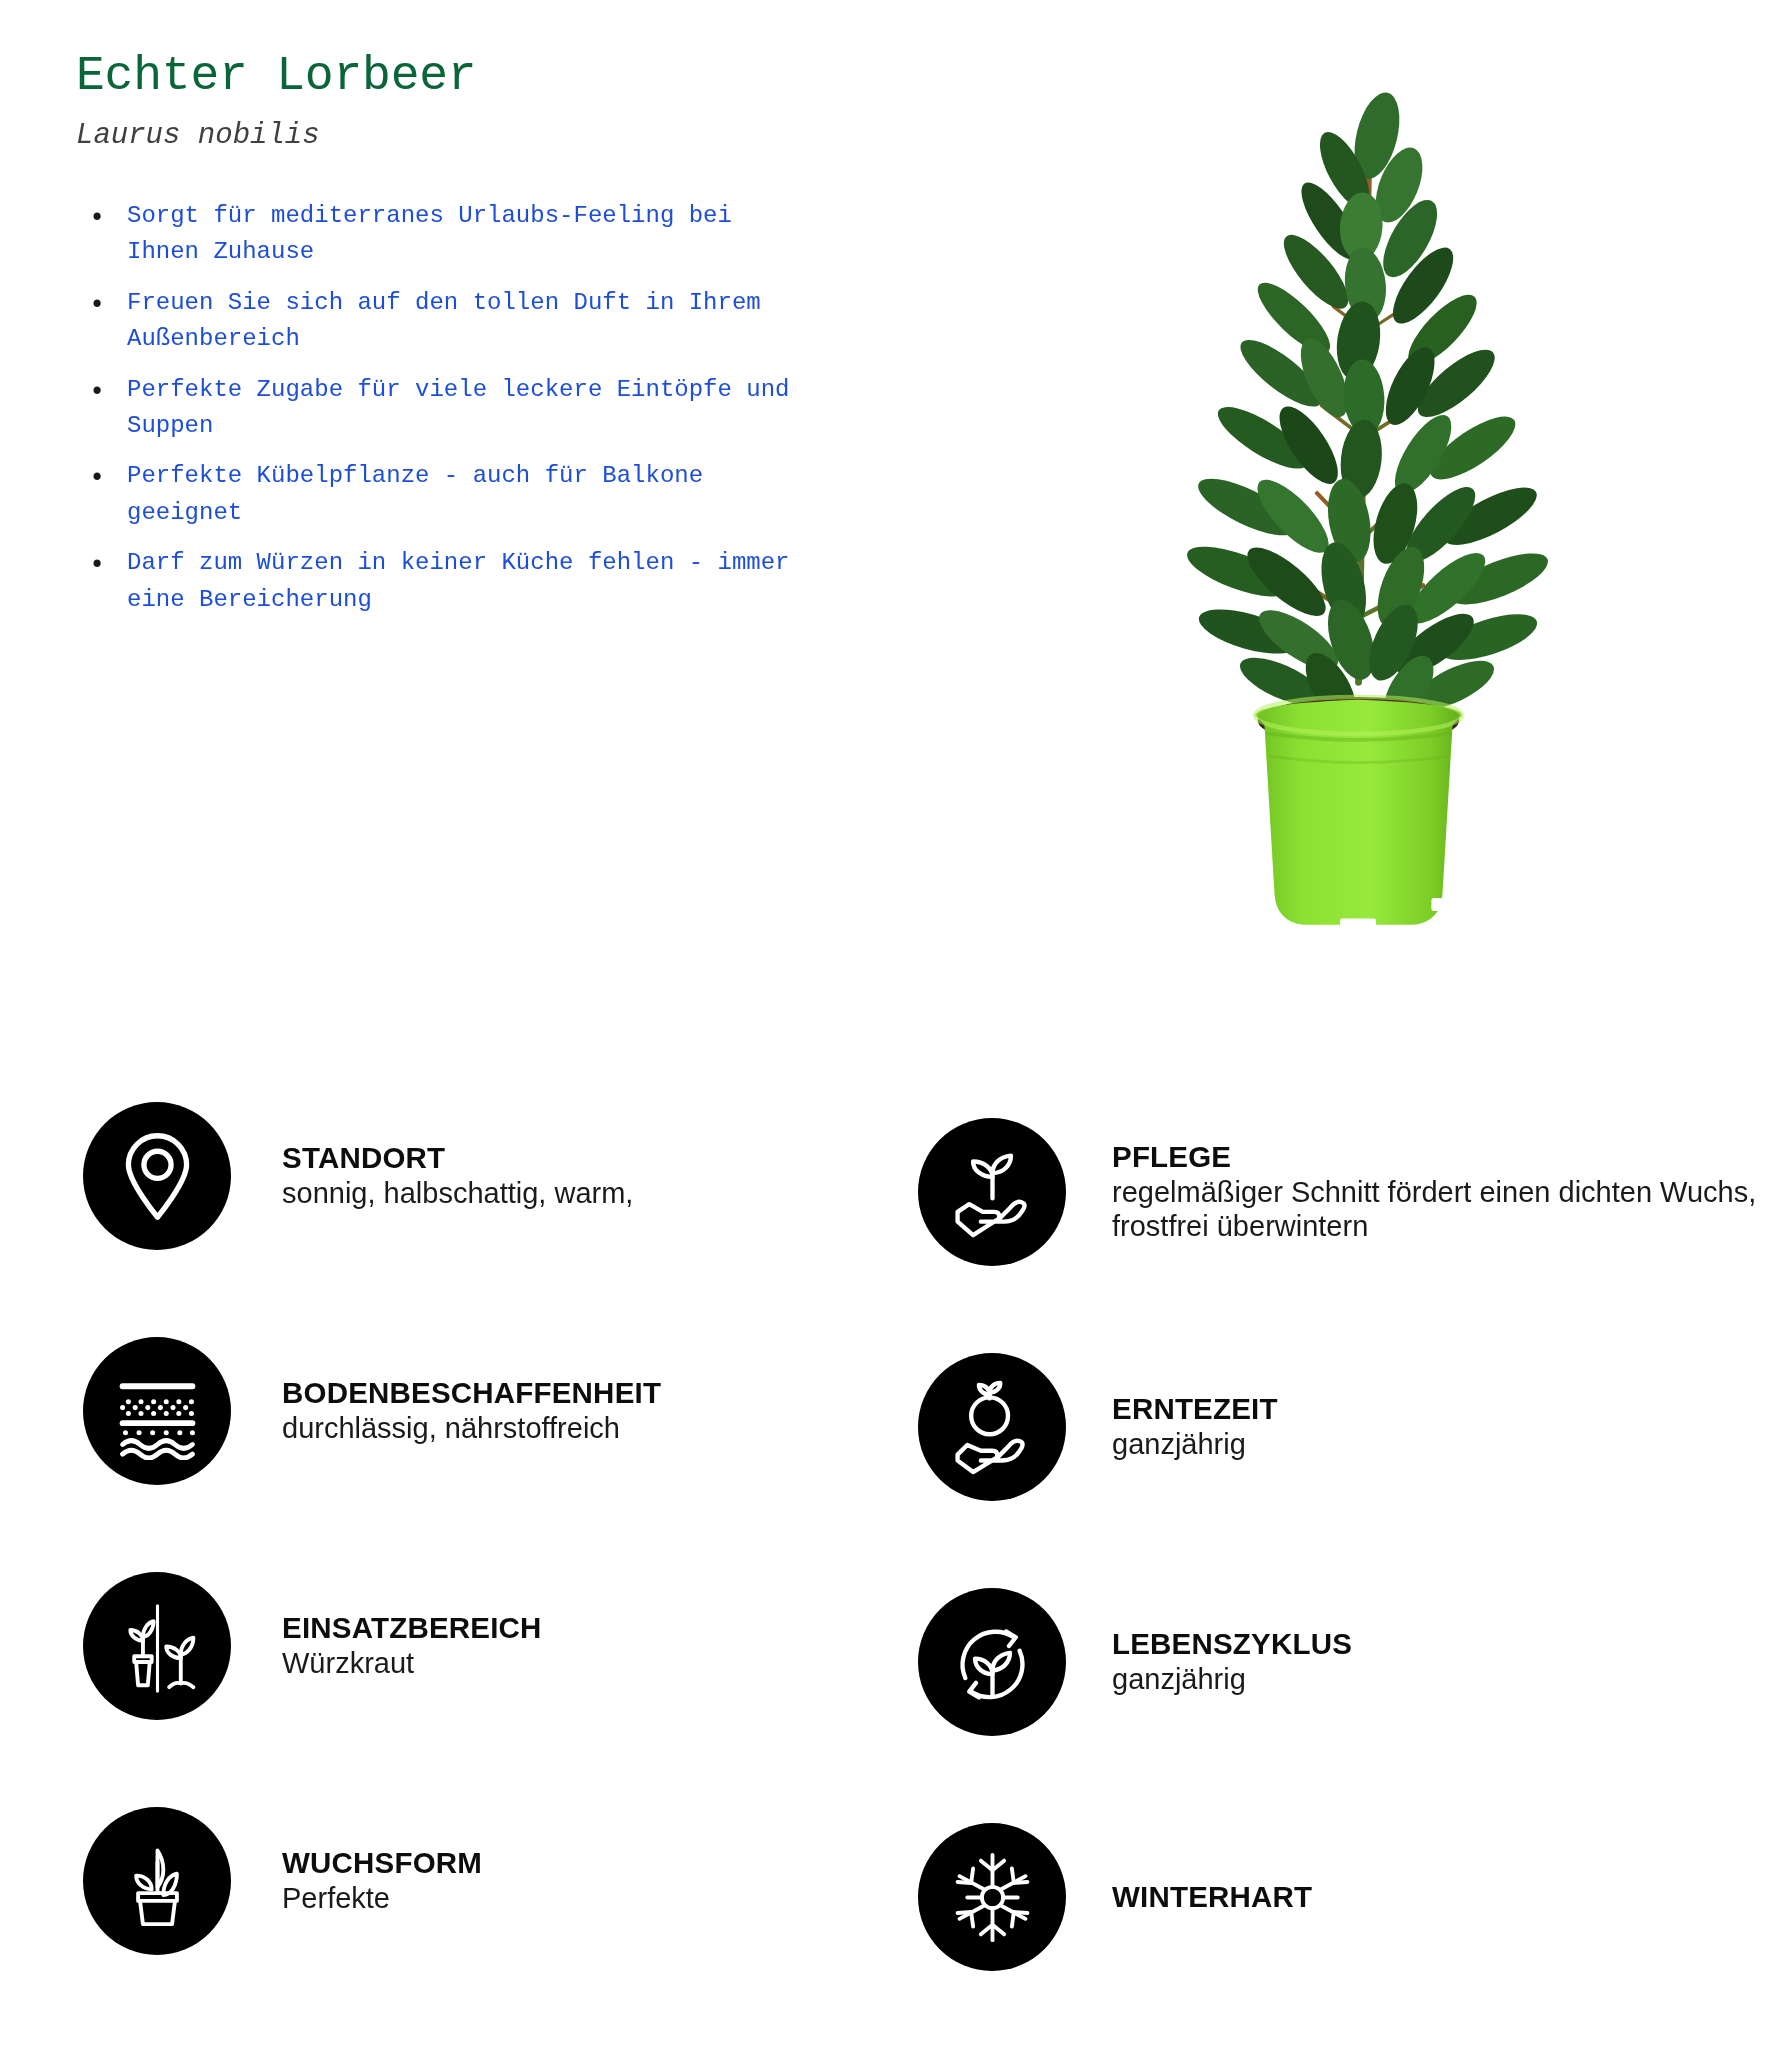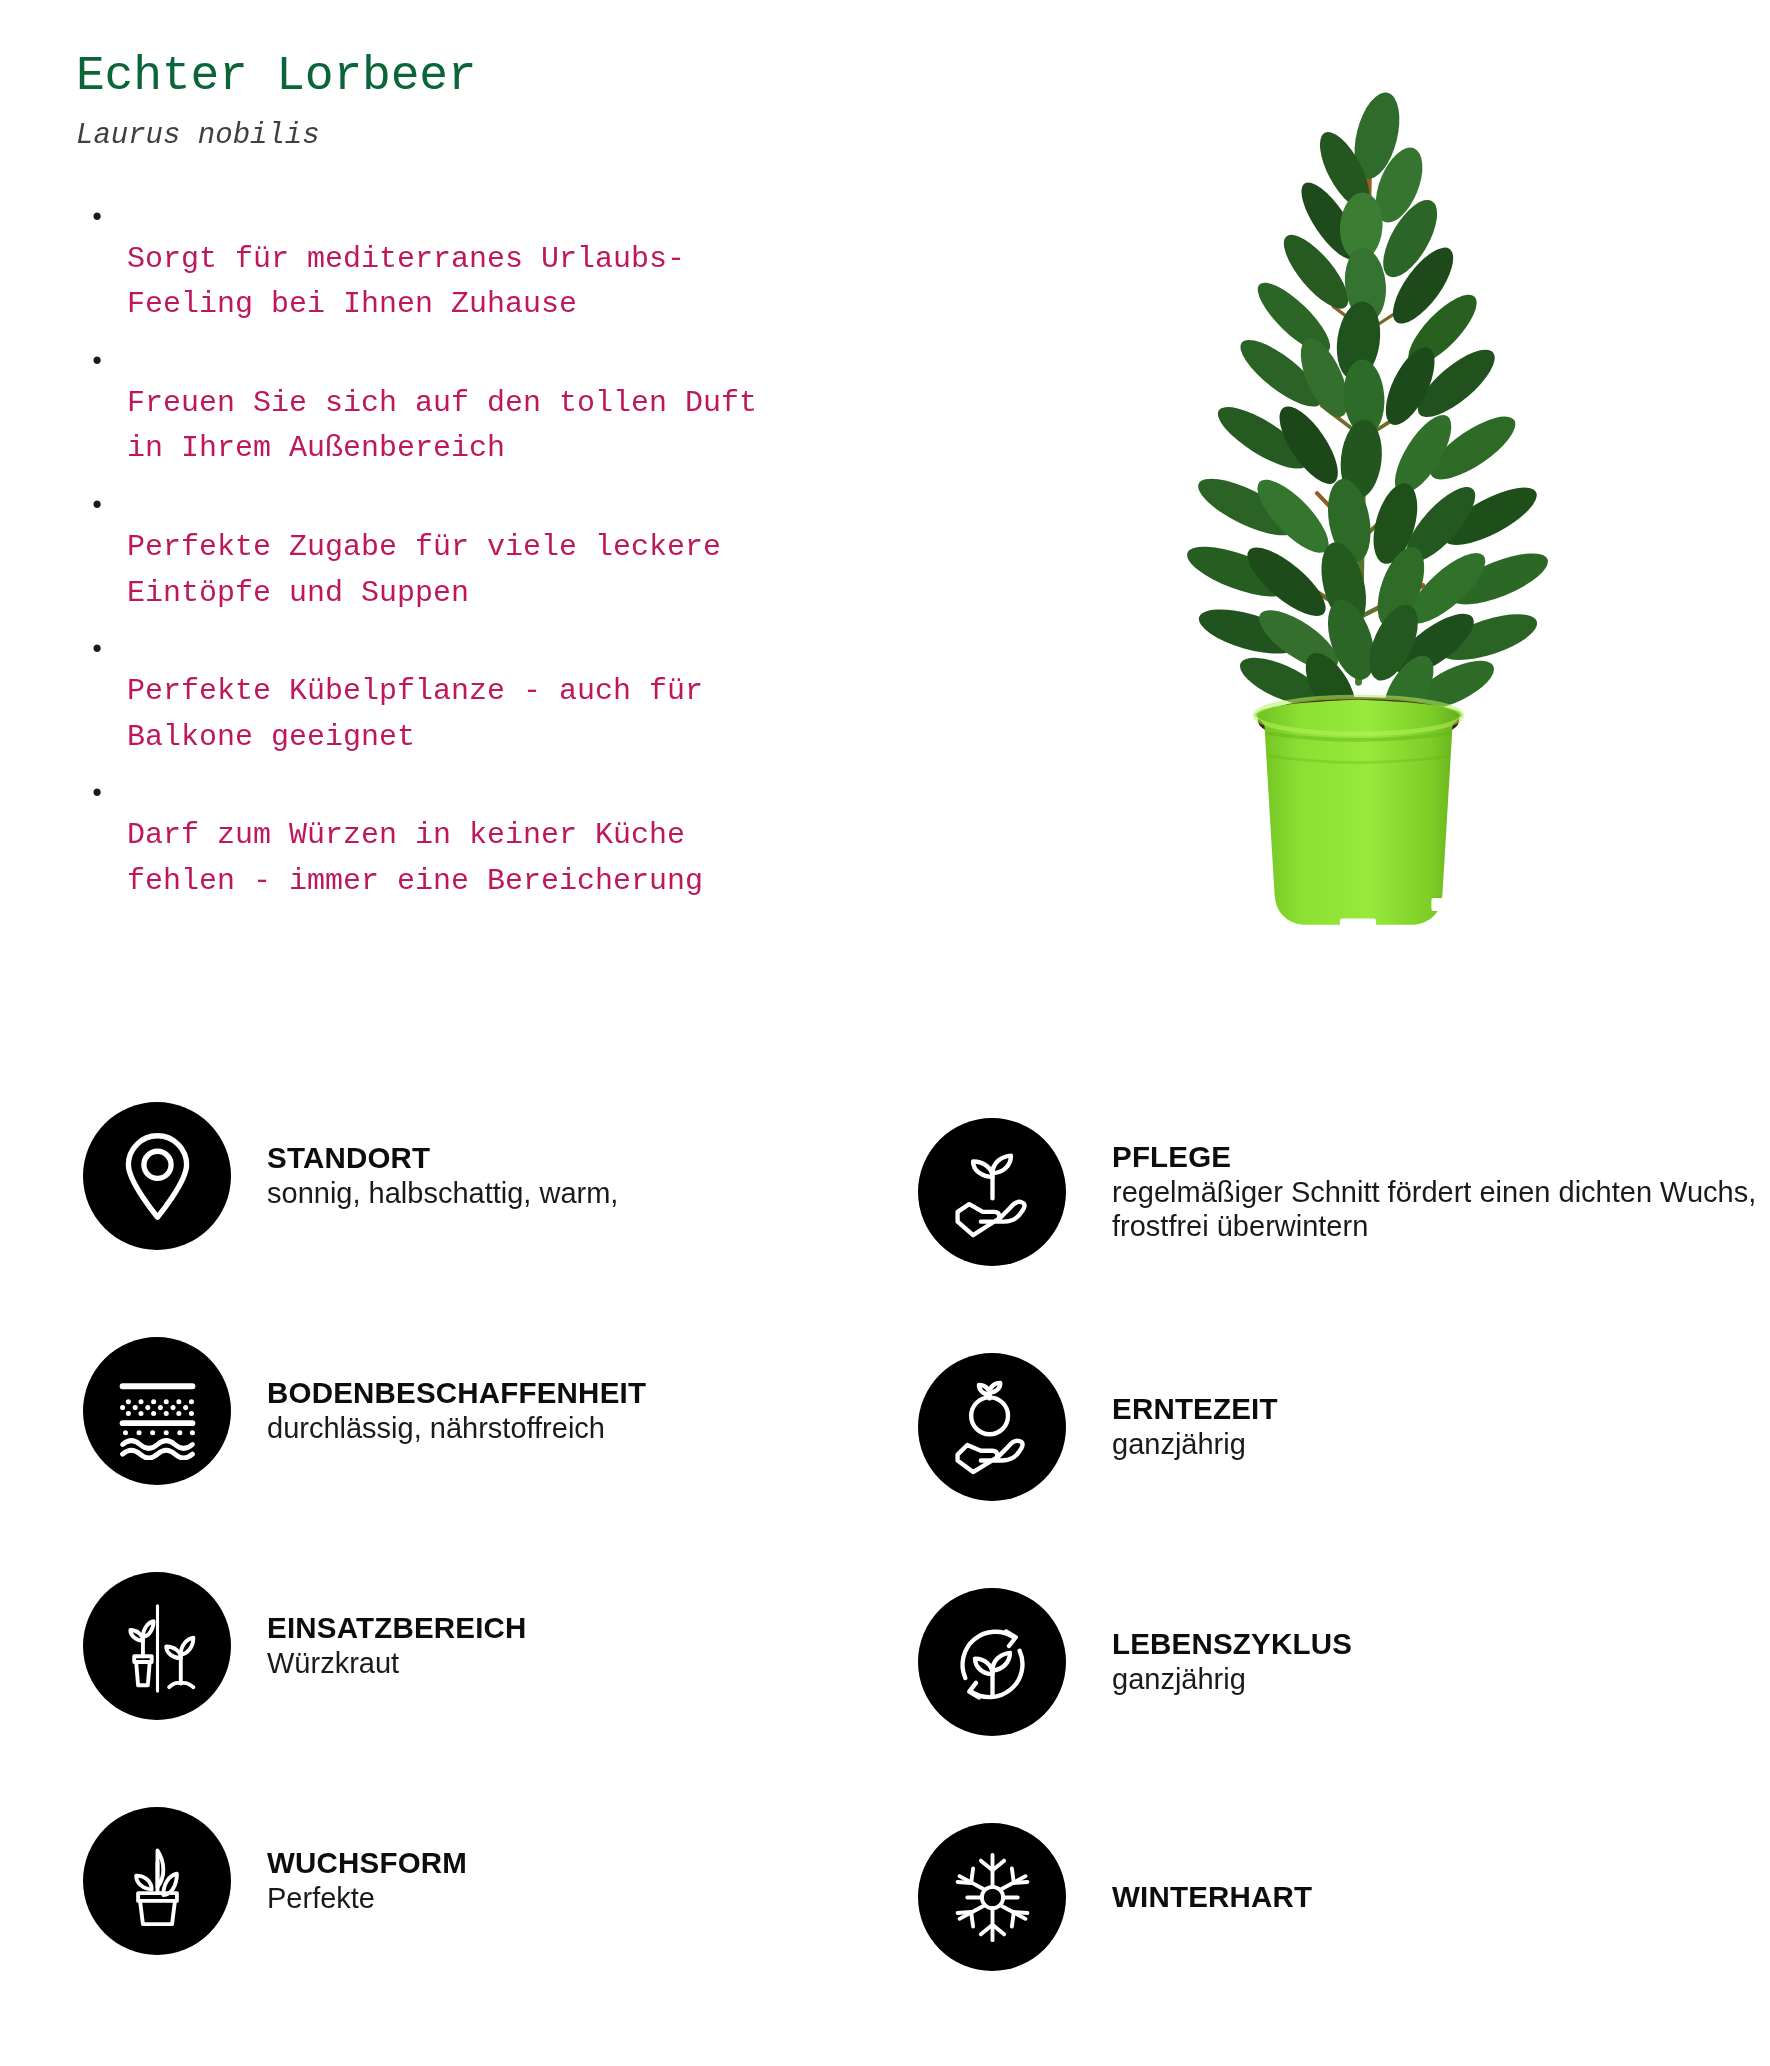--- a/index.html
+++ b/index.html
@@ -67,25 +67,24 @@
     width: 51px;
     font-size: 27px;
     line-height: 1.52;
     color: #1a1a1a;
     text-align: left;
     padding-left: 13px;
   }
 
   .benefit-text {
     flex: 1 1 auto;
-    font-size: 30px;
+    font-size: 24px;
     line-height: 1.52;
-    color: #be185d;
+    color: #1d4ed8;
     max-width: 683px;
-    margin-top: 39px;
   }
 
   
   .plant-figure {
     position: absolute;
     left: 1098px;
     top: 55px;
     width: 517px;
     height: 904px;
   }
@@ -124,21 +123,21 @@
   }
 
   .attr-icon svg {
     width: 97px;
     height: 97px;
     display: block;
   }
 
   .attr-body {
     flex: 1 1 auto;
-    padding-left: 36px;
+    padding-left: 51px;
     min-width: 0;
   }
 
   .attr-label {
     font-size: 29.5px;
     font-weight: 700;
     letter-spacing: 0.2px;
     color: #0d0d0d;
     line-height: 1.12;
     white-space: nowrap;

